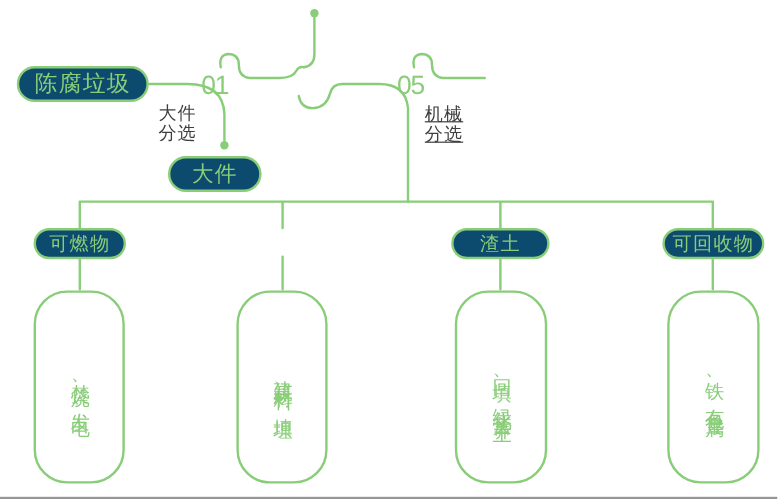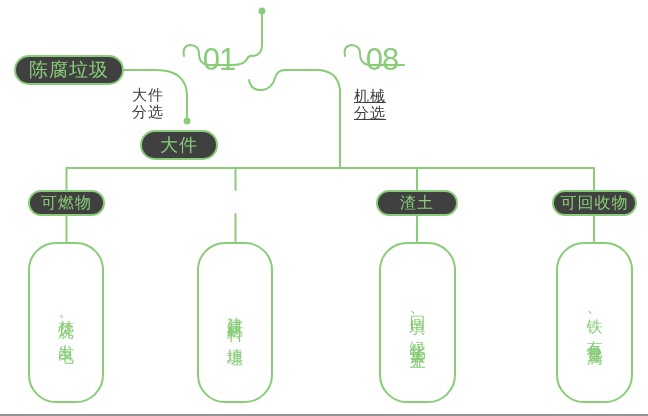--- a/index.html
+++ b/index.html
@@ -32,21 +32,21 @@
   }
   .dot { fill: var(--green); }
 
   .pill {
     position: absolute;
     border: 2px solid var(--green);
     color: var(--green);
     display: flex;
     align-items: center;
     justify-content: center;
-    background: #404040;
+    background: #0c4a6e;
     letter-spacing: 1px;
     white-space: nowrap;
   }
   .pill-source {
     left: 14px; top: 55px;
     width: 110px; height: 30px;
     border-radius: 15px;
     font-size: 19px;
   }
   .pill-output {
@@ -61,27 +61,26 @@
     font-size: 16px;
     text-align: center;
   }
   .cat-pill.c1 { left: 28px;  width: 77px; }
   .cat-pill.c2 { left: 195px; width: 82px; }
   .cat-pill.c3 { left: 376px; width: 82px; }
   .cat-pill.c4 { left: 552px; width: 85px; }
 
   .step-num {
     position: absolute;
-    top: 44px; width: 40px; height: 32px;
+    top: 55px; width: 40px; height: 32px;
     line-height: 32px;
     text-align: center;
     color: var(--green);
-    font-size: 31px;
+    font-size: 22px;
     letter-spacing: -1px;
-    margin-left: 40px;
   }
   .step-num.n1 { left: 159px; }
   .step-num.n2 { left: 240px; }
   .step-num.n3 { left: 322px; }
 
   .proc-label {
     position: absolute;
     color: var(--label_text);
     font-size: 15px;
     line-height: 17px;
@@ -144,21 +143,21 @@
     <path class="ln" d="M66.5 190 V168 H594 V190 M235.5 168 V190 M417 168 V190"></path>
 
     <path class="ln" d="M66.5 214 V241 M235.5 214 V241 M417 214 V241 M594 214 V241"></path>
   </svg>
 
   <div class="pill pill-source">
     <span>陈腐垃圾</span>
   </div>
 
   <div class="step-num n1">01</div>
-  <div class="step-num n3">08</div>
+  <div class="step-num n3">05</div>
 
   <div class="proc-label p1">大件
 分选</div>
   <div class="proc-label p3">机械
 分选</div>
 
   <div class="pill pill-output">
     <span>大件</span>
   </div>
 

